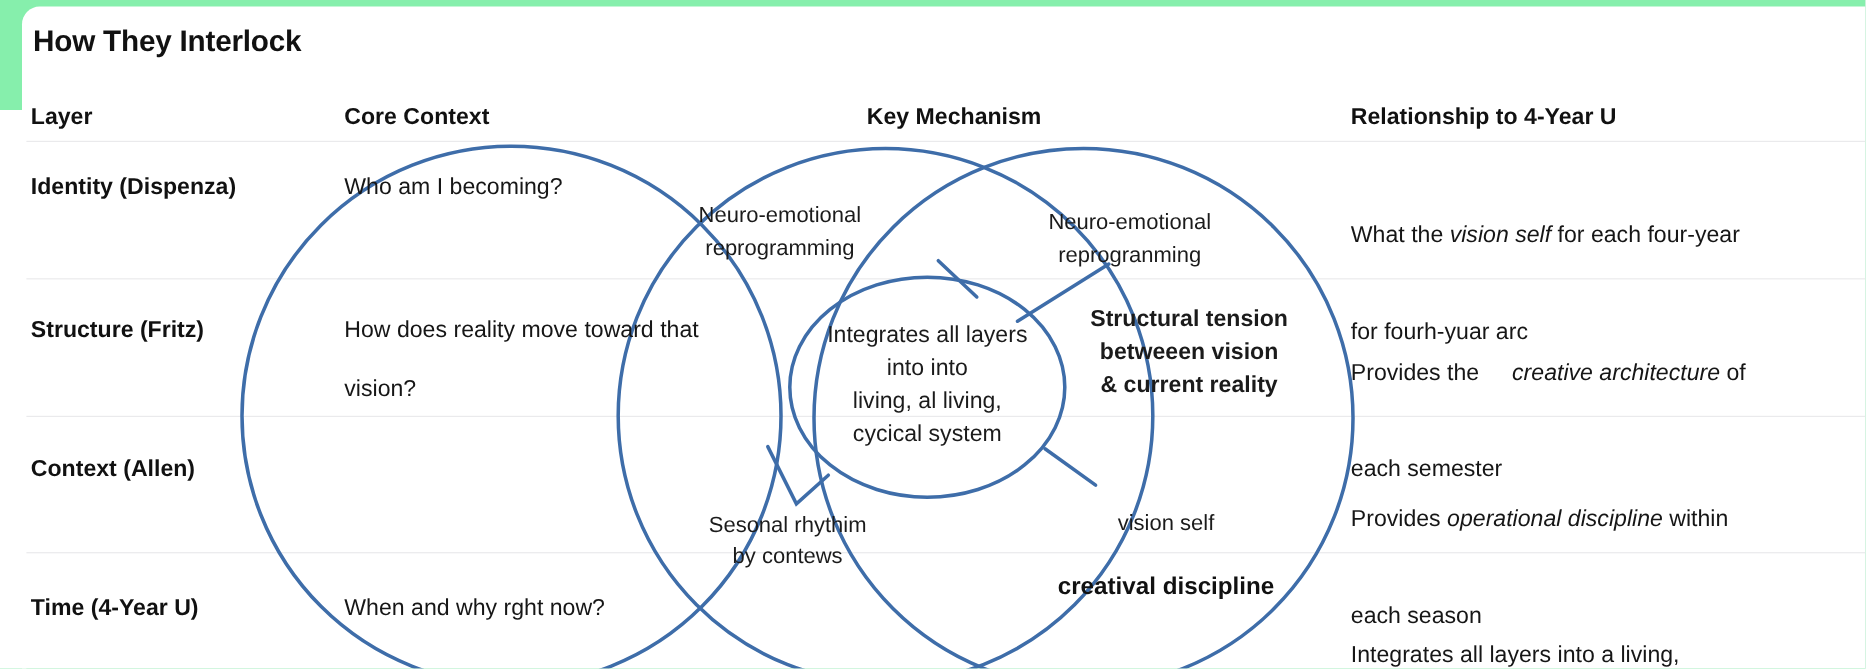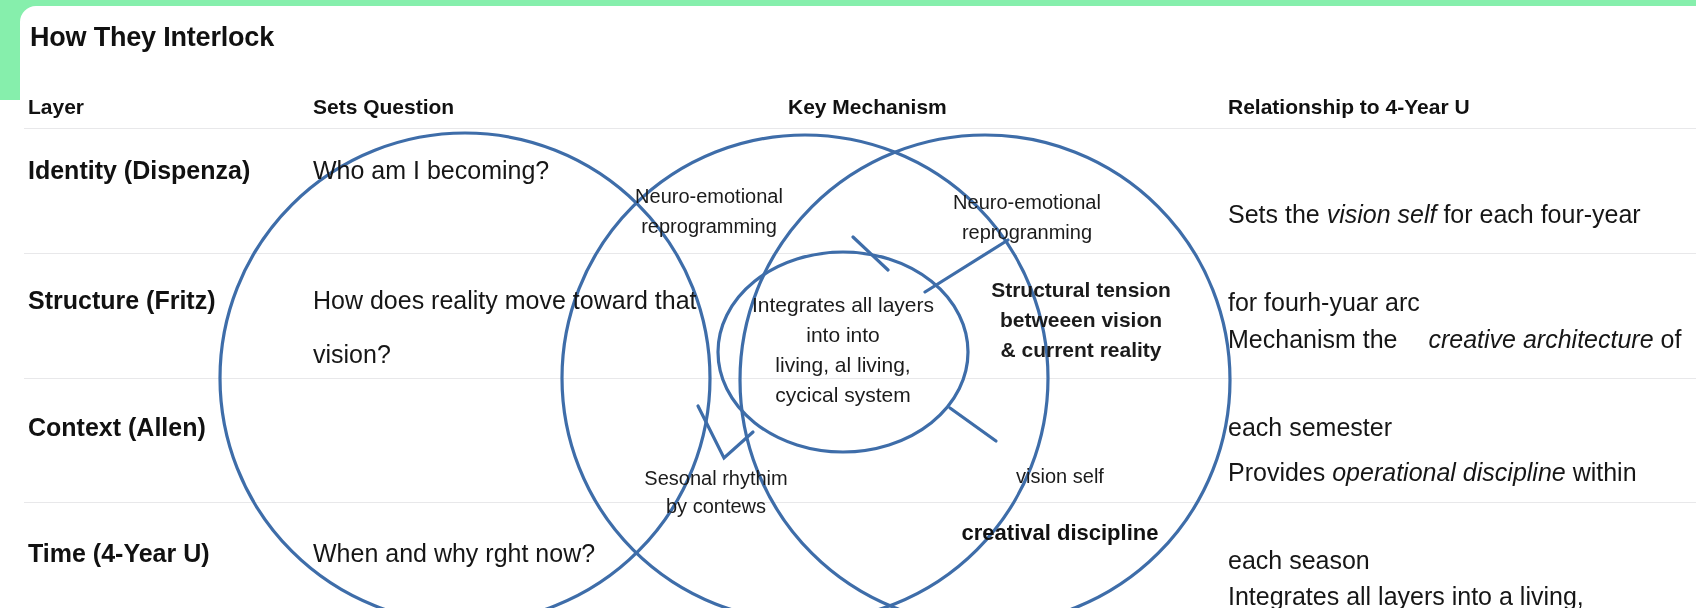--- a/index.html
+++ b/index.html
@@ -5,21 +5,21 @@
   html,body{margin:0;padding:0;background:#f1f1f2;}
   .stage{position:relative;width:1696px;height:608px;overflow:hidden;
          font-family:"Liberation Sans","DejaVu Sans",sans-serif;color:#161616;background:#86efac;}
   .card{position:absolute;left:20px;top:6px;right:0;bottom:0;background:#fff;border-top-left-radius:16px;}
   .white-fill{position:absolute;left:0;top:100px;width:24px;bottom:0;background:#fff;}
   .page-title{position:absolute;left:30px;top:22px;font-size:27px;font-weight:700;letter-spacing:-.2px;color:#111;}
   .hdr{position:absolute;top:92px;font-size:21px;font-weight:700;line-height:30px;color:#111;}
   .h0{left:28px}.h1{left:313px}.h2{left:788px}.h3{left:1228px}
   .sep{position:absolute;left:24px;right:0;height:1px;background:#e8e8ea;}
   .s0{top:128px}.s1{top:253px}.s2{top:378px}.s3{top:502px}
-  .cell{position:absolute;font-size:25px;line-height:30px;white-space:pre-line;}
+  .cell{position:absolute;font-size:21px;line-height:30px;white-space:pre-line;}
   .layer{left:28px;font-weight:700;color:#111;}
   .question{left:313px;}
   .rel{left:1228px;line-height:44px;}
   .r1t{top:155px}.r2t{top:285px}.r3t{top:412px}.r4t{top:538px}
   .q2{top:273px;line-height:54px;}
   .rel1{top:148px}.rel2{top:273px}.rel3{top:406px}.rel4{top:530px}
   svg.venn{position:absolute;left:0;top:0;z-index:2;pointer-events:none;}
   .vlabel{position:absolute;z-index:3;text-align:center;transform:translateX(-50%);
           white-space:pre-line;font-size:20px;line-height:30px;color:#1b1b1b;}
   .neuro-left{left:709px;top:181px;}
@@ -34,21 +34,21 @@
 </head>
 <body>
 
 <div class="stage">
   <div class="card"></div>
   <div class="white-fill"></div>
 
   <div class="page-title">How They Interlock</div>
 
   <div class="hdr h0">Layer</div>
-  <div class="hdr h1">Sets Question</div>
+  <div class="hdr h1">Core Context</div>
   <div class="hdr h2">Key Mechanism</div>
   <div class="hdr h3">Relationship to 4-Year U</div>
 
   <div class="sep s0"></div>
   <div class="sep s1"></div>
   <div class="sep s2"></div>
   <div class="sep s3"></div>
 
   <svg class="venn" width="1696" height="608" viewBox="0 0 1696 608">
     <g fill="none" stroke="#3e6da9" stroke-width="3.2" stroke-linecap="round" id="venn-strokes">
@@ -61,29 +61,29 @@
       <line x1="950" y1="408" x2="996" y2="441"></line>
       <polyline points="698,406 724,458 753,432"></polyline>
     </g>
   </svg>
 
   <div class="txt-layer">
 
     <div class="cell layer r1t">Identity (Dispenza)</div>
     <div class="cell question r1t">Who am I becoming?</div>
     <div class="cell rel rel1">
-      <div><span>Sets the </span><span style="font-style: italic;">vision self</span><span> for each four-year</span></div>
+      <div><span>What the </span><span style="font-style: italic;">vision self</span><span> for each four-year</span></div>
       <div><span>for fourh-yuar arc</span></div>
     </div>
 
     <div class="cell layer r2t">Structure (Fritz)</div>
     <div class="cell question q2">How does reality move toward that
 vision?</div>
     <div class="cell rel rel2">
-      <div><span>Mechanism the </span><span style="font-style: italic; margin-left: 24px;">creative architecture</span><span> of</span></div>
+      <div><span>Provides the </span><span style="font-style: italic; margin-left: 24px;">creative architecture</span><span> of</span></div>
       <div><span>each semester</span></div>
     </div>
 
     <div class="cell layer r3t">Context (Allen)</div>
     <div class="cell rel rel3">
       <div><span>Provides </span><span style="font-style: italic;">operational discipline</span><span> within</span></div>
       <div><span>each season</span></div>
     </div>
 
     <div class="cell layer r4t">Time (4-Year U)</div>

